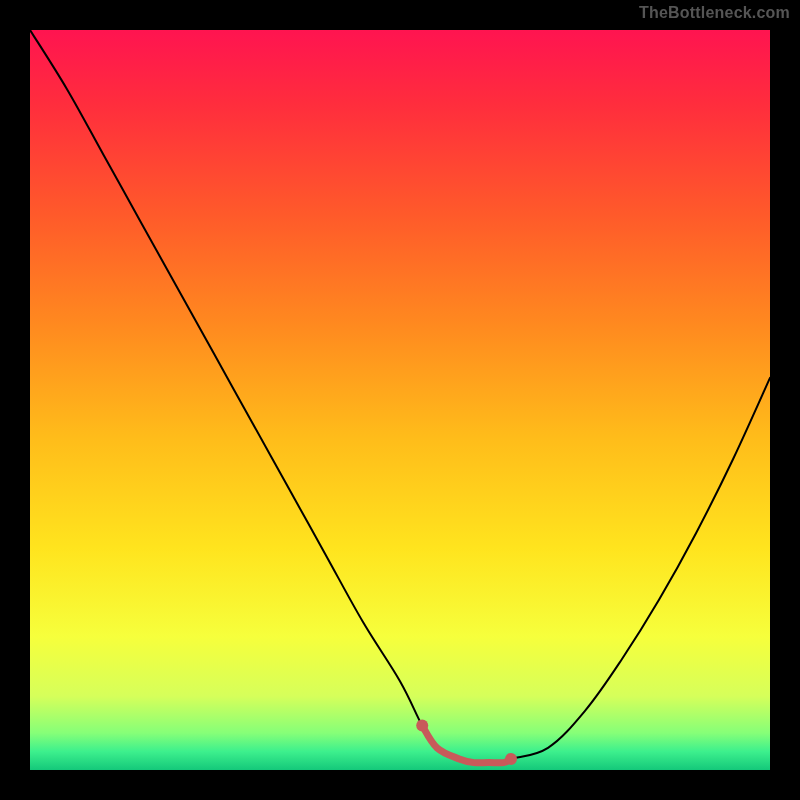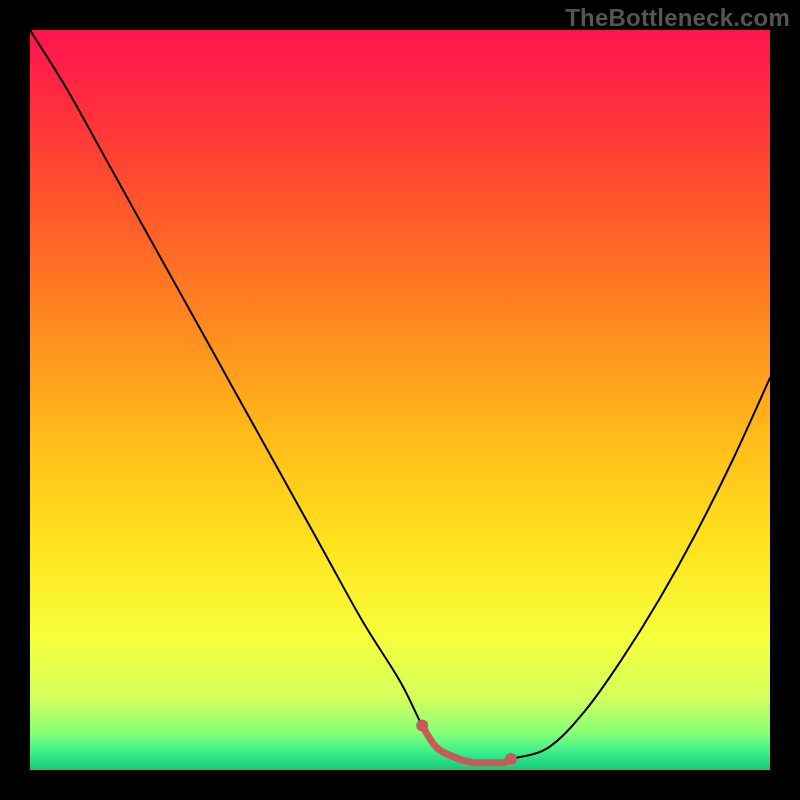--- a/index.html
+++ b/index.html
@@ -15,21 +15,21 @@
     position: relative;
     width: 800px;
     height: 800px;
     background: #000;
   }
   .watermark {
     position: absolute;
     top: 4px;
     right: 10px;
     color: #555;
-    font-size: 24px;
+    font-size: 16px;
     font-weight: 600;
     letter-spacing: 0.2px;
     z-index: 10;
   }
   .plot {
     position: absolute;
     left: 30px;
     top: 30px;
     width: 740px;
     height: 740px;

